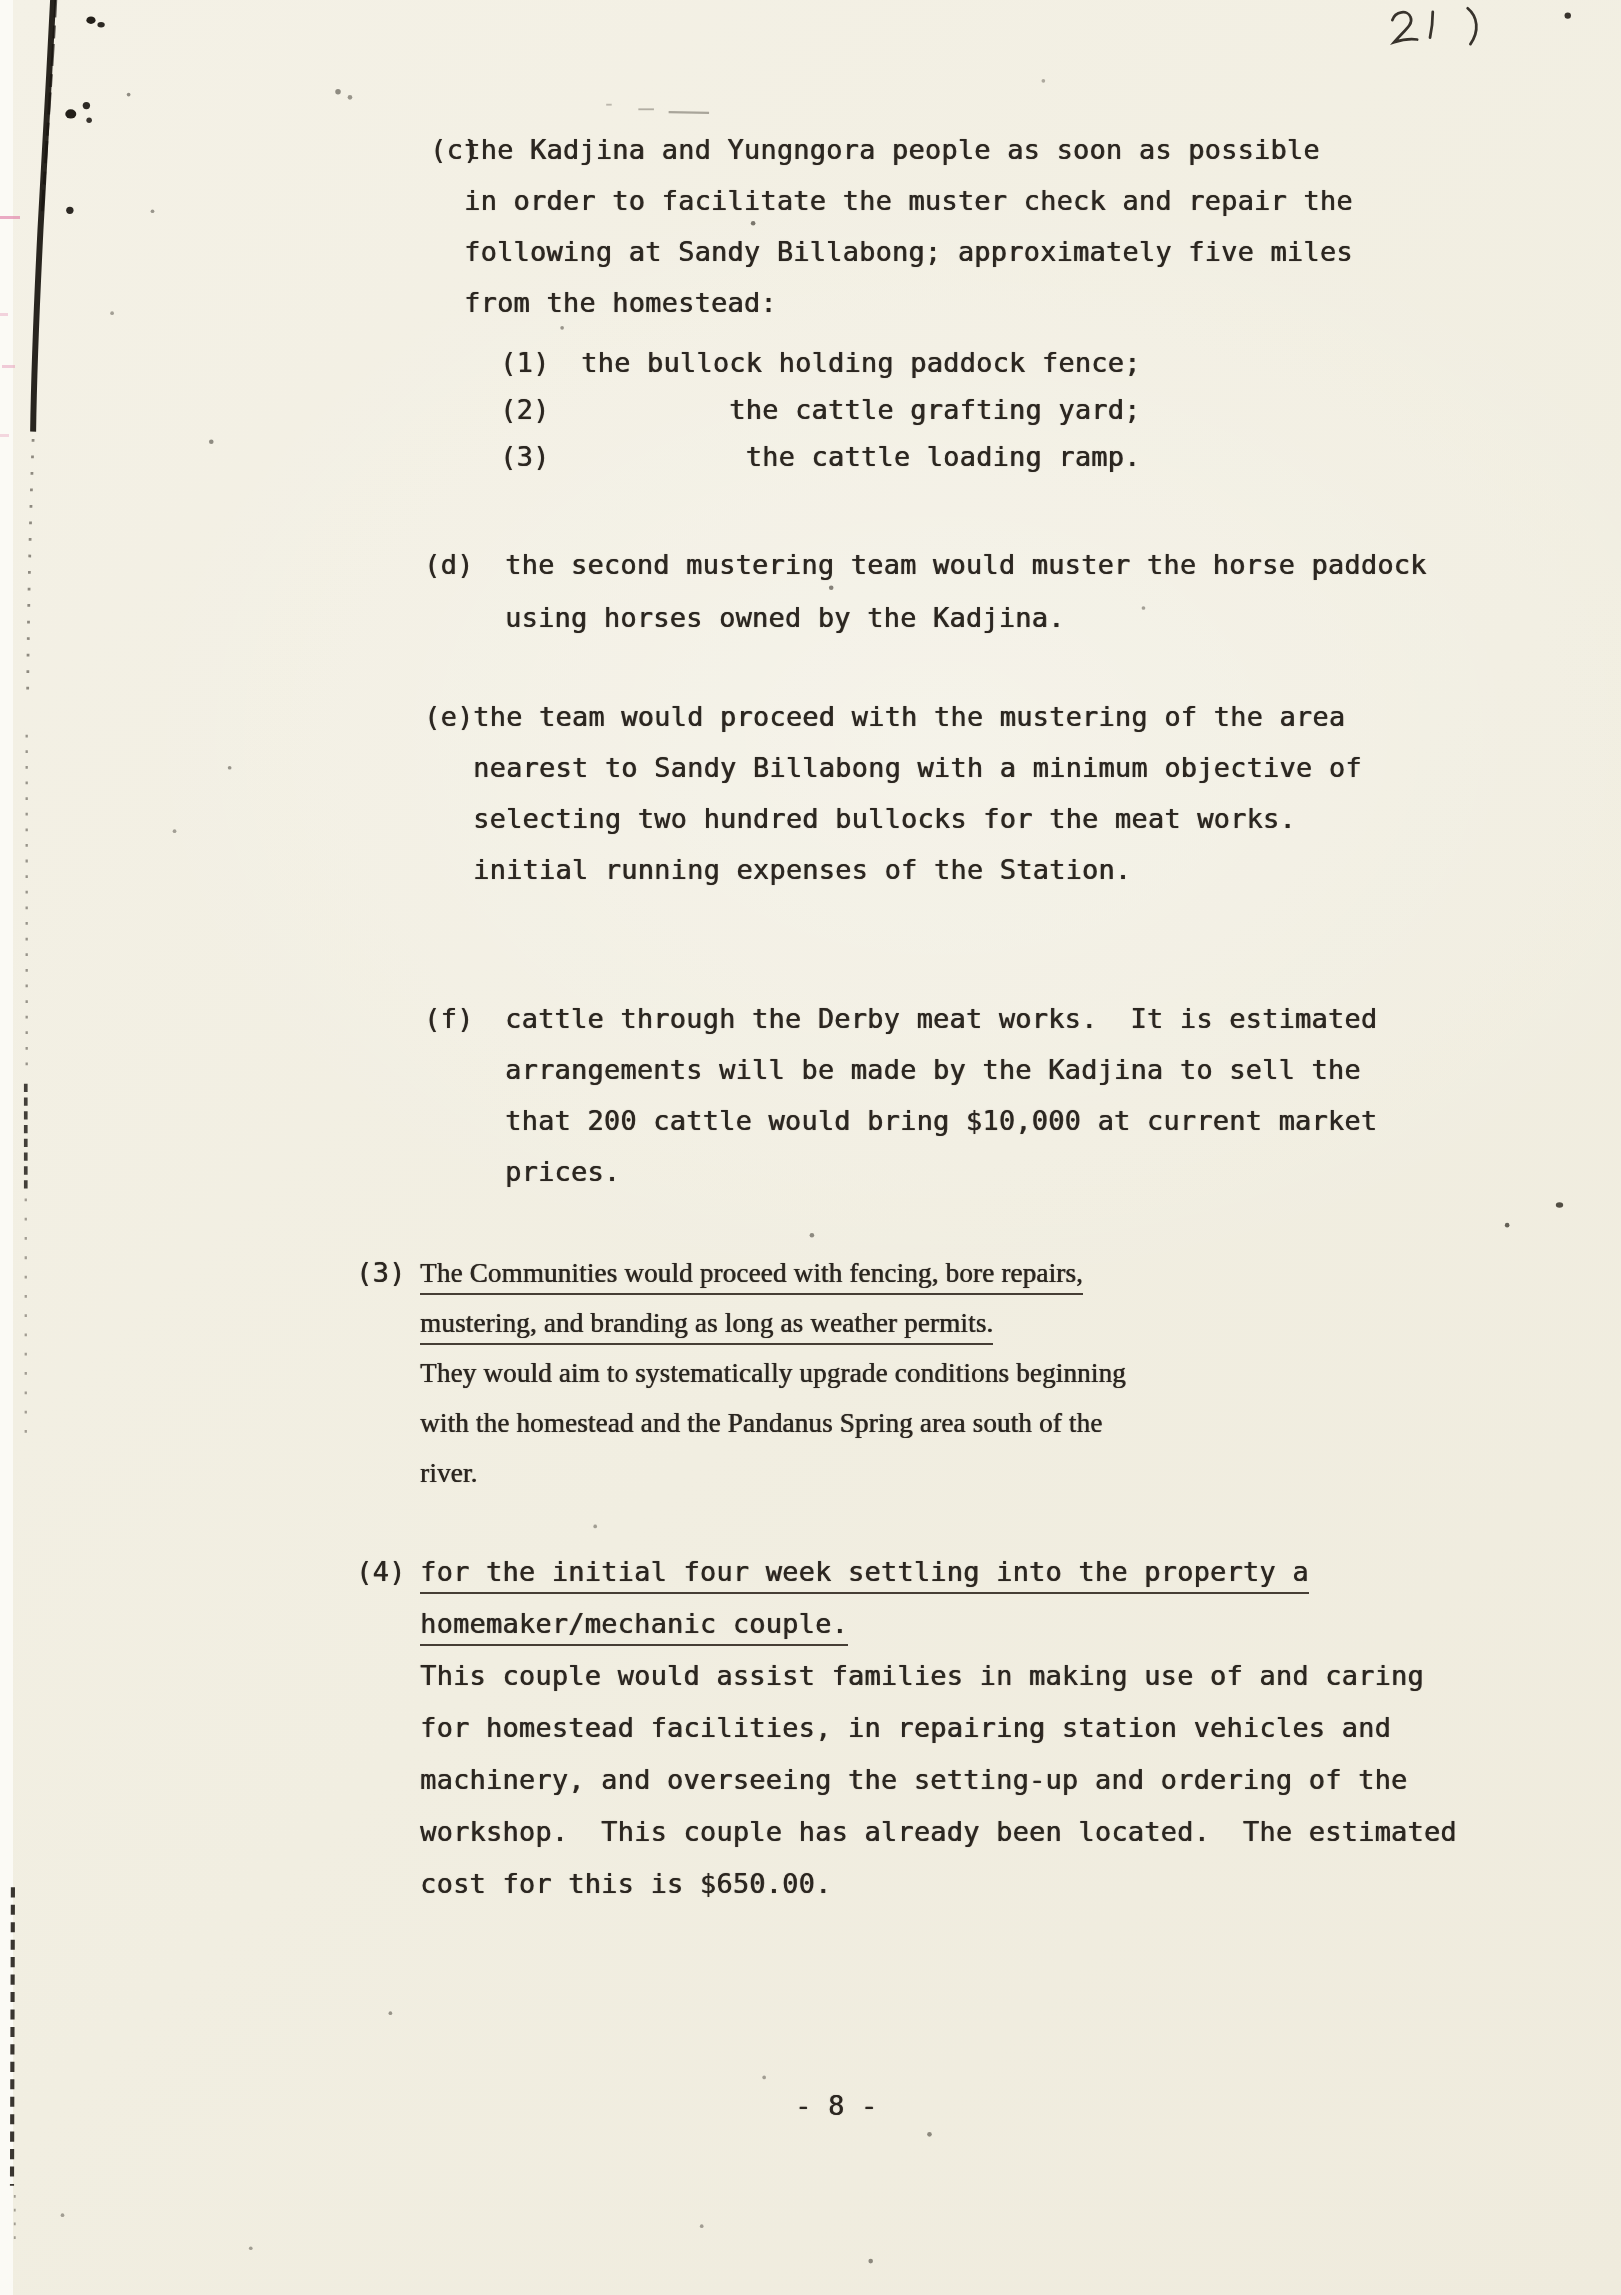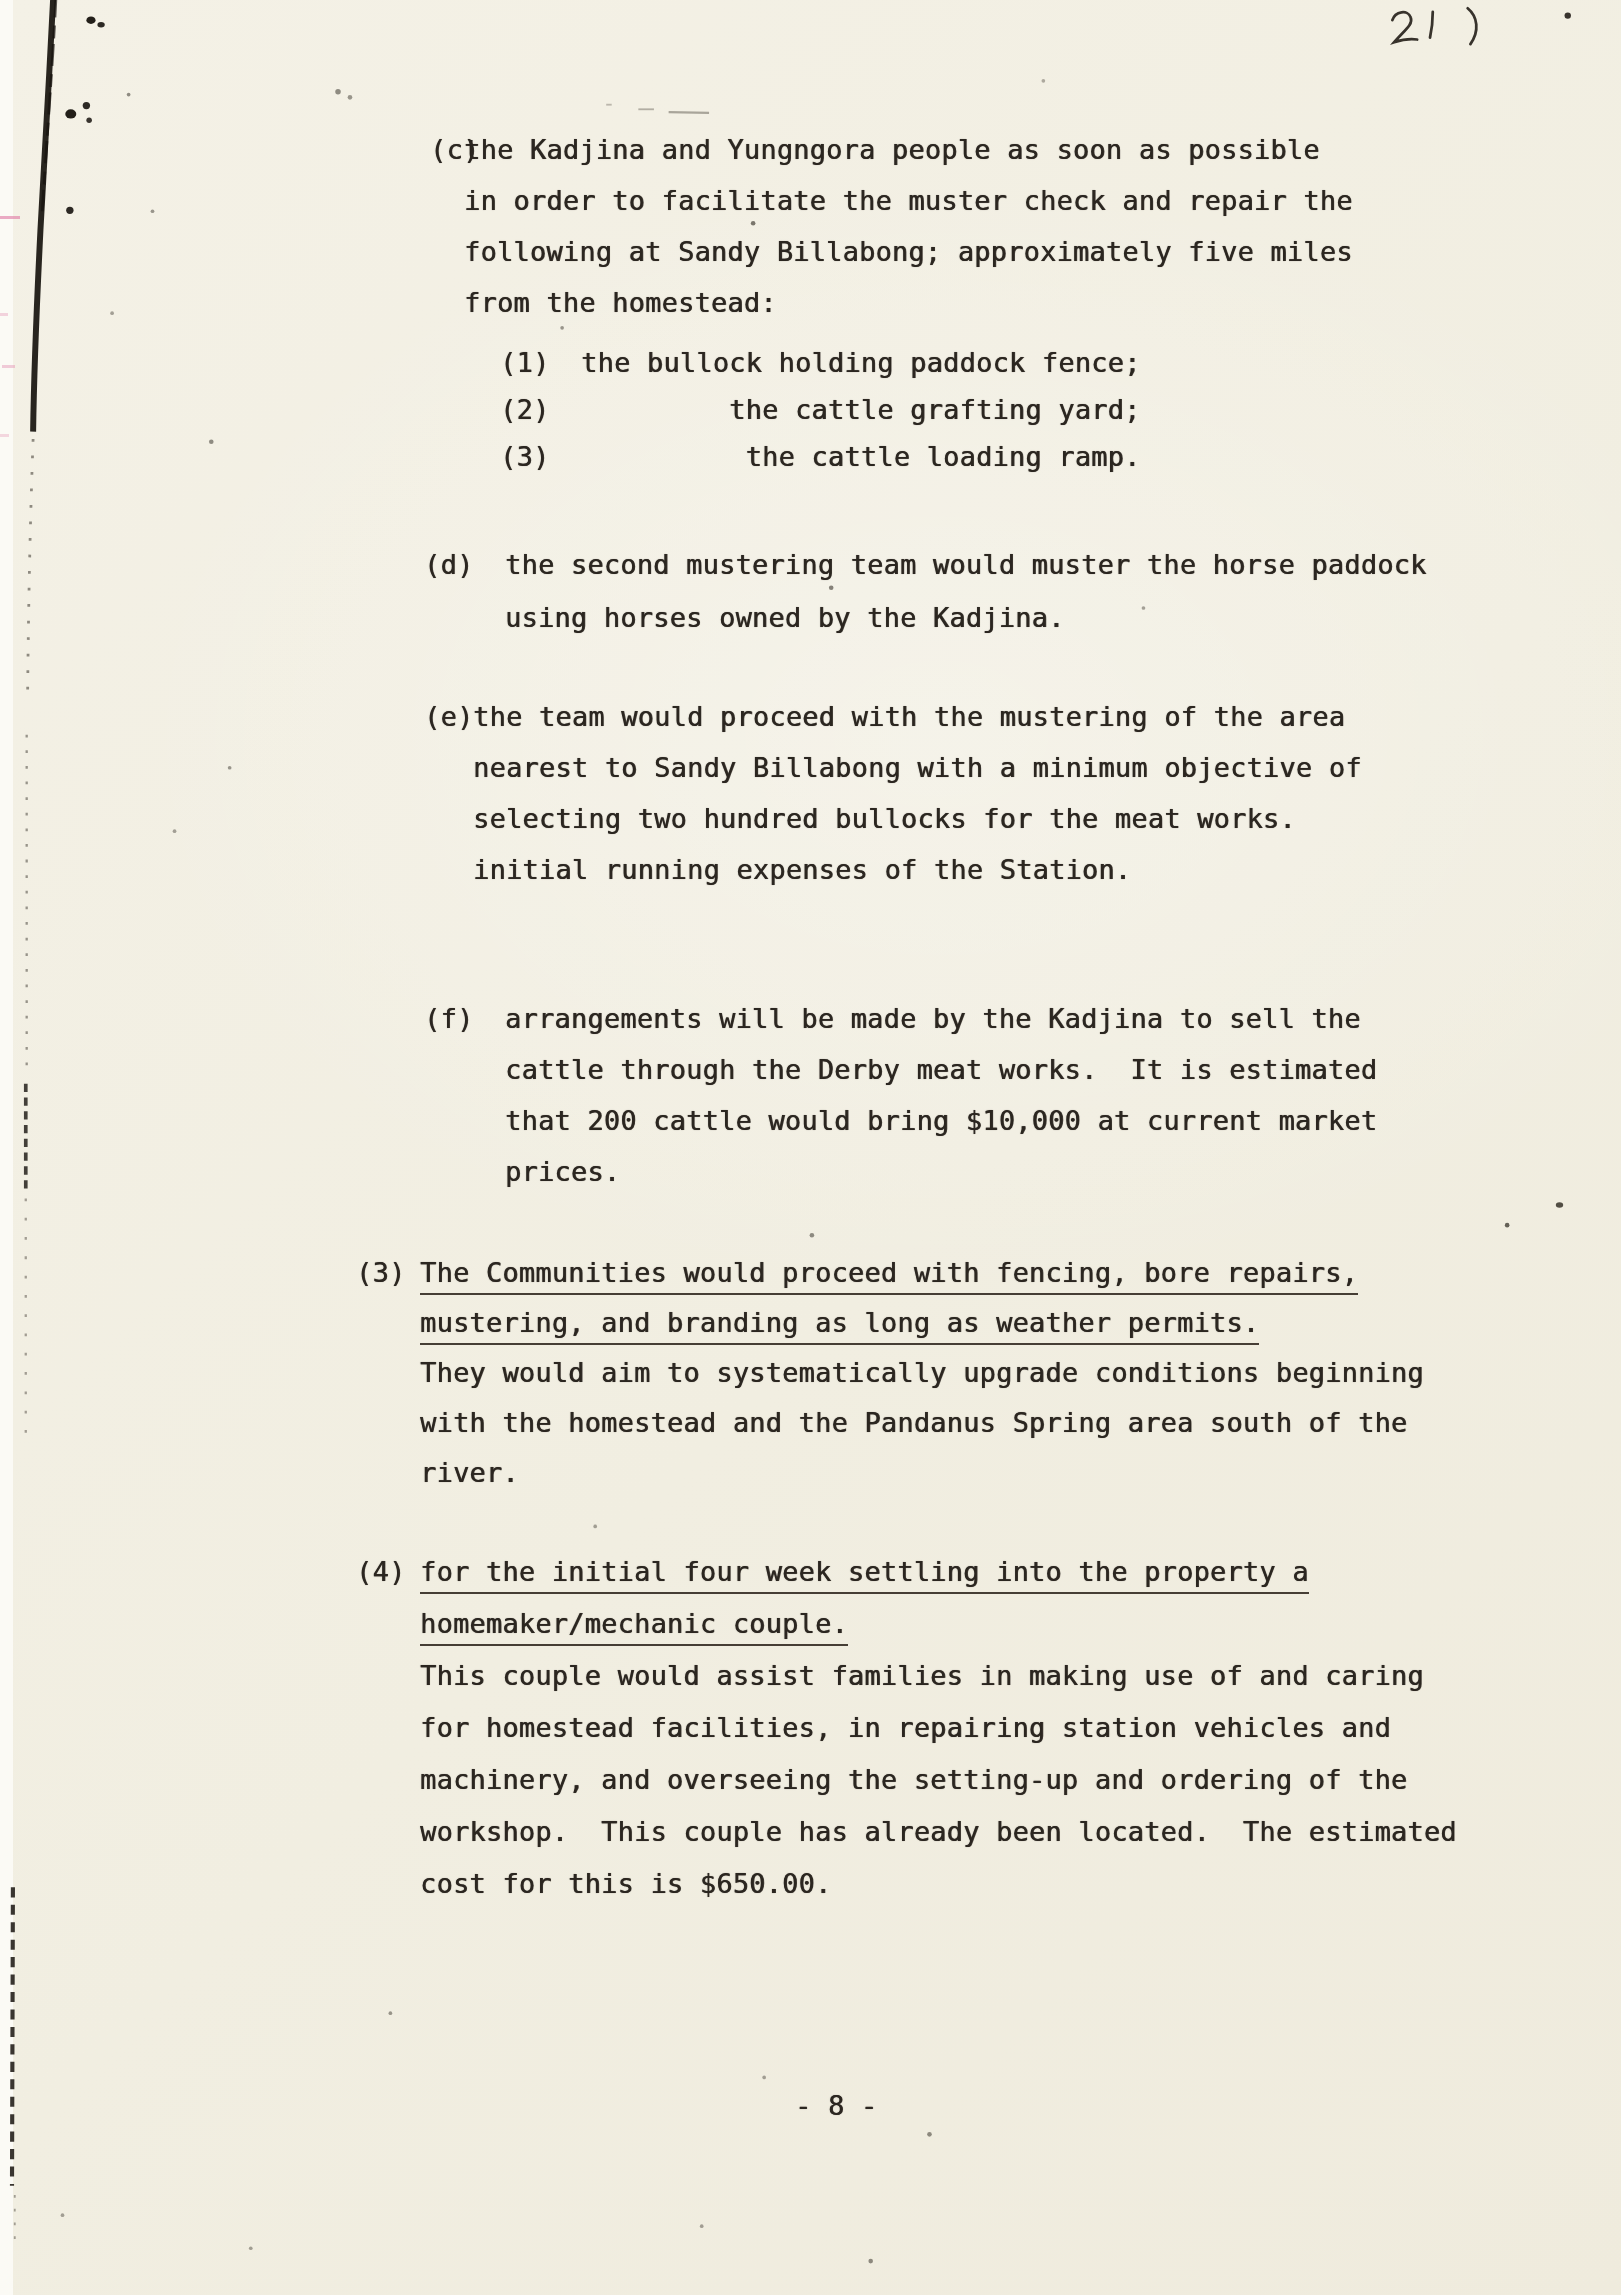--- a/index.html
+++ b/index.html
@@ -81,30 +81,30 @@
       <div class="ln">the team would proceed with the mustering of the area</div>
       <div class="ln">nearest to Sandy Billabong with a minimum objective of</div>
       <div class="ln">selecting two hundred bullocks for the meat works.</div>
       <div class="ln">initial running expenses of the Station.</div>
     </div>
   </div>
 
   <div class="block" style="left:424px;top:993px;--lh:51px;">
     <span class="ln lbl">(f)</span>
     <div class="lines" style="margin-left:81px;">
+      <div class="ln">cattle through the Derby meat works.  It is estimated</div>
       <div class="ln">arrangements will be made by the Kadjina to sell the</div>
-      <div class="ln">cattle through the Derby meat works.  It is estimated</div>
       <div class="ln">that 200 cattle would bring $10,000 at current market</div>
       <div class="ln">prices.</div>
     </div>
   </div>
 
   <div class="block" style="left:356px;top:1248px;--lh:50px;">
     <span class="ln lbl">(3)</span>
-    <div class="lines" style="margin-left:64px;">
+    <div class="lines" style="margin-left:64px;font-family:Liberation Serif, serif;">
       <div class="ln"><span class="ul">The Communities would proceed with fencing, bore repairs,</span></div>
       <div class="ln"><span class="ul">mustering, and branding as long as weather permits.</span></div>
       <div class="ln">They would aim to systematically upgrade conditions beginning</div>
       <div class="ln">with the homestead and the Pandanus Spring area south of the</div>
       <div class="ln">river.</div>
     </div>
   </div>
 
   <div class="block" style="left:356px;top:1546px;--lh:52px;">
     <span class="ln lbl">(4)</span>

